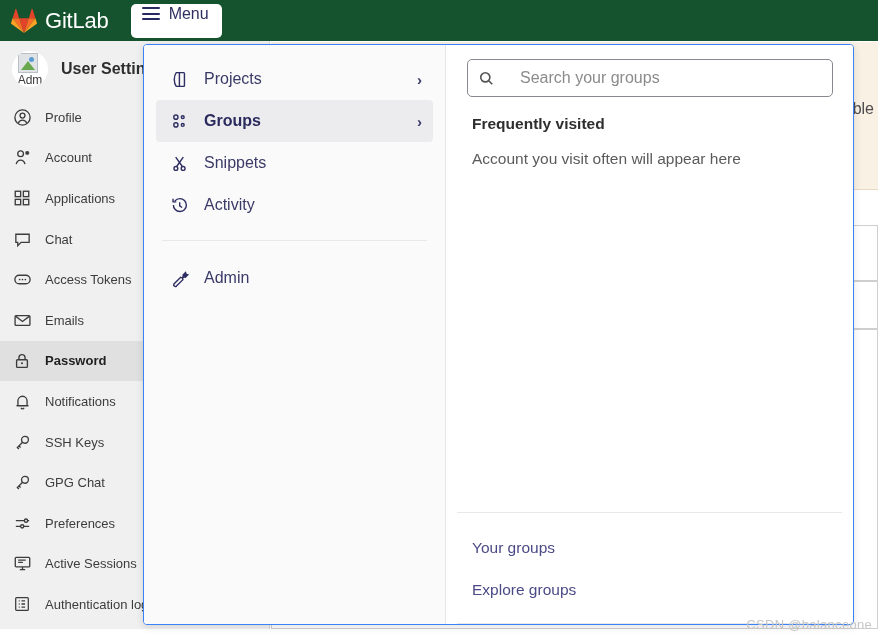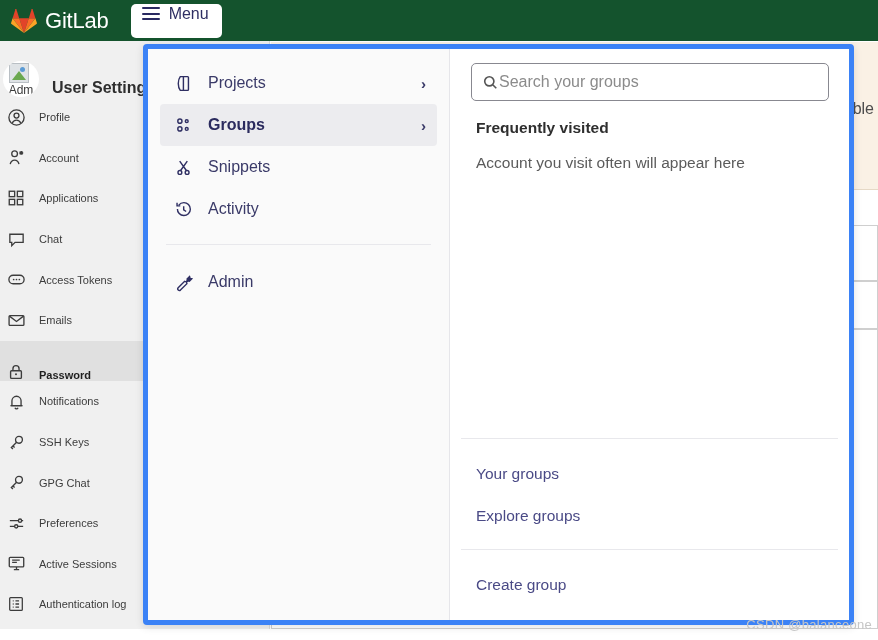--- a/index.html
+++ b/index.html
@@ -34,21 +34,21 @@
 
   
   .page-bg { position: absolute; left: 0; top: 41px; width: 878px; height: 599px; background: #ffffff; }
 
   
   .settings-sidebar {
     position: absolute; left: 0; top: 41px; width: 270px; height: 588px;
     background: #f0f0f0; border-right: 1px solid #dbdbdb;
     z-index: 5; overflow: hidden;
   }
-  .sidebar-head { display: flex; align-items: flex-end; height: 56px; padding-left: 3px; }
+  .sidebar-head { display: flex; align-items: center; height: 56px; padding-left: 12px; }
   .avatar-broken {
     position: relative; width: 36px; height: 36px; flex: none;
     background: #ffffff; border-radius: 50%;
     display: flex; align-items: flex-end; justify-content: center;
     overflow: hidden;
   }
   .broken-img-glyph {
     position: absolute; left: 6px; top: 2px; width: 20px; height: 20px;
     background: #dfe3e6; border: 1px solid #b9bfc4;
   }
@@ -60,42 +60,42 @@
   .broken-img-glyph::after {
     content: ""; position: absolute; right: 3px; top: 3px;
     width: 5px; height: 5px; background: #5b9bd5; border-radius: 50%;
   }
   .avatar-alt { position: relative; font-size: 12px; color: #3b3b3b; line-height: 13px; z-index: 2; }
   .sidebar-title { font-size: 16px; font-weight: bold; color: #2e2e2e; margin-left: 13px; white-space: nowrap; }
 
   .nav-list { list-style: none; }
   .nav-item {
     display: flex; align-items: center; height: 40.6px;
-    padding-left: 5px; color: #3c3c3c; font-size: 11px;
+    padding-left: 11px; color: #3c3c3c; font-size: 13px;
     cursor: pointer; white-space: nowrap;
   }
   .nav-item .ni-icon { width: 22px; flex: none; display: flex; align-items: center; justify-content: center; color: #3c3c3c; }
   .nav-item .ni-label { margin-left: 12px; }
-  .nav-item.active { background: #e0e0e0; font-weight: bold; color: #1f1f1f; align-items: flex-end; }
+  .nav-item.active { background: #e0e0e0; font-weight: bold; color: #1f1f1f; }
 
   
   .alert-strip {
     position: absolute; left: 271px; top: 42px; width: 607px; height: 148px;
     background: #faf1e5; border-bottom: 1px solid #e6d9c6; z-index: 3;
   }
   .alert-text { position: absolute; right: 4px; top: 58px; font-size: 16px; color: #4c4c4c; }
   .alert-dot { position: absolute; right: 27px; top: 24px; font-size: 16px; color: #4c4c4c; }
   .bg-card {
     position: absolute; background: #ffffff; border: 1px solid #cfcfcf; z-index: 2;
   }
 
   
   .dropdown {
     position: absolute; left: 143px; top: 44px; width: 711px; height: 581px;
-    background: #ffffff; border: 5px solid #3b82f6;
+    background: #ffffff; border: 1px solid #3b82f6;
     border-radius: 4px; box-shadow: 0 2px 8px rgba(0,0,0,.12);
     display: flex; z-index: 30; overflow: hidden;
   }
   .dd-left { width: 302px; background: #fafafa; border-right: 1px solid #e6e6ea; padding-top: 13px; }
   .dd-right { flex: 1; background: #ffffff; display: flex; flex-direction: column; }
 
   .dd-item {
     display: flex; align-items: center; height: 42px; margin: 0 12px;
     padding: 0 11px 0 12px; border-radius: 4px; cursor: pointer;
     color: #3a3a68; font-size: 16px;
@@ -107,21 +107,21 @@
   .dd-sep { height: 1px; background: #e8e8ec; margin: 14px 18px 16px 18px; }
 
   
   .search-wrap { padding: 14px 20px 0 21px; }
   .search-box {
     height: 38px; border: 1px solid #888890; border-radius: 5px;
     display: flex; align-items: center; padding: 0 10px; background: #fff;
   }
   .search-icon { flex: none; color: #555; display: flex; align-items: center; }
   .search-input {
-    border: 0; outline: 0; flex: 1; margin-left: 0;
+    border: 0; outline: 0; flex: 1; margin-left: 25px;
     font-family: "Liberation Sans", sans-serif; font-size: 16px; color: #3a3a68; background: transparent;
   }
   .search-input::placeholder { color: #8b8b8b; }
   .freq-title { font-size: 15.5px; font-weight: bold; color: #2e2e2e; padding: 18px 10px 0 26px; }
   .freq-empty { font-size: 15.5px; color: #5b5b5b; padding: 17px 0 0 26px; }
   .pane-spacer { flex: 1; }
   .links-sep { height: 1px; background: #e8e8ec; margin: 0 11px; }
   .link-row {
     font-size: 15.5px; color: #4a4a86; padding: 0 0 0 26px;
     height: 42px; display: flex; align-items: center; cursor: pointer;
@@ -382,23 +382,20 @@
 
       <div class="pane-spacer"></div>
 
       <div class="links-sep"></div>
       <div class="links-group-a">
         <div class="link-row">Your groups</div>
         <div class="link-row">Explore groups</div>
       </div>
 
       <div class="links-sep"></div>
-      <div class="links-group-b">
-        <div class="link-row">Create group</div>
-      </div>
     </div>
   </div>
 
   <div class="navbar">
     <svg class="gl-logo" viewBox="0 0 36 36">
       <path fill="#E24329" d="M18 34.5L24.6 14.2H11.4z"></path>
       <path fill="#FC6D26" d="M18 34.5L11.4 14.2H2.2z"></path>
       <path fill="#FCA326" d="M2.2 14.2L.2 20.4a1.4 1.4 0 00.5 1.6L18 34.5z"></path>
       <path fill="#E24329" d="M2.2 14.2h9.2L7.4 1.9c-.2-.6-1.1-.6-1.3 0z"></path>
       <path fill="#FC6D26" d="M18 34.5l6.6-20.3h9.2z"></path>

